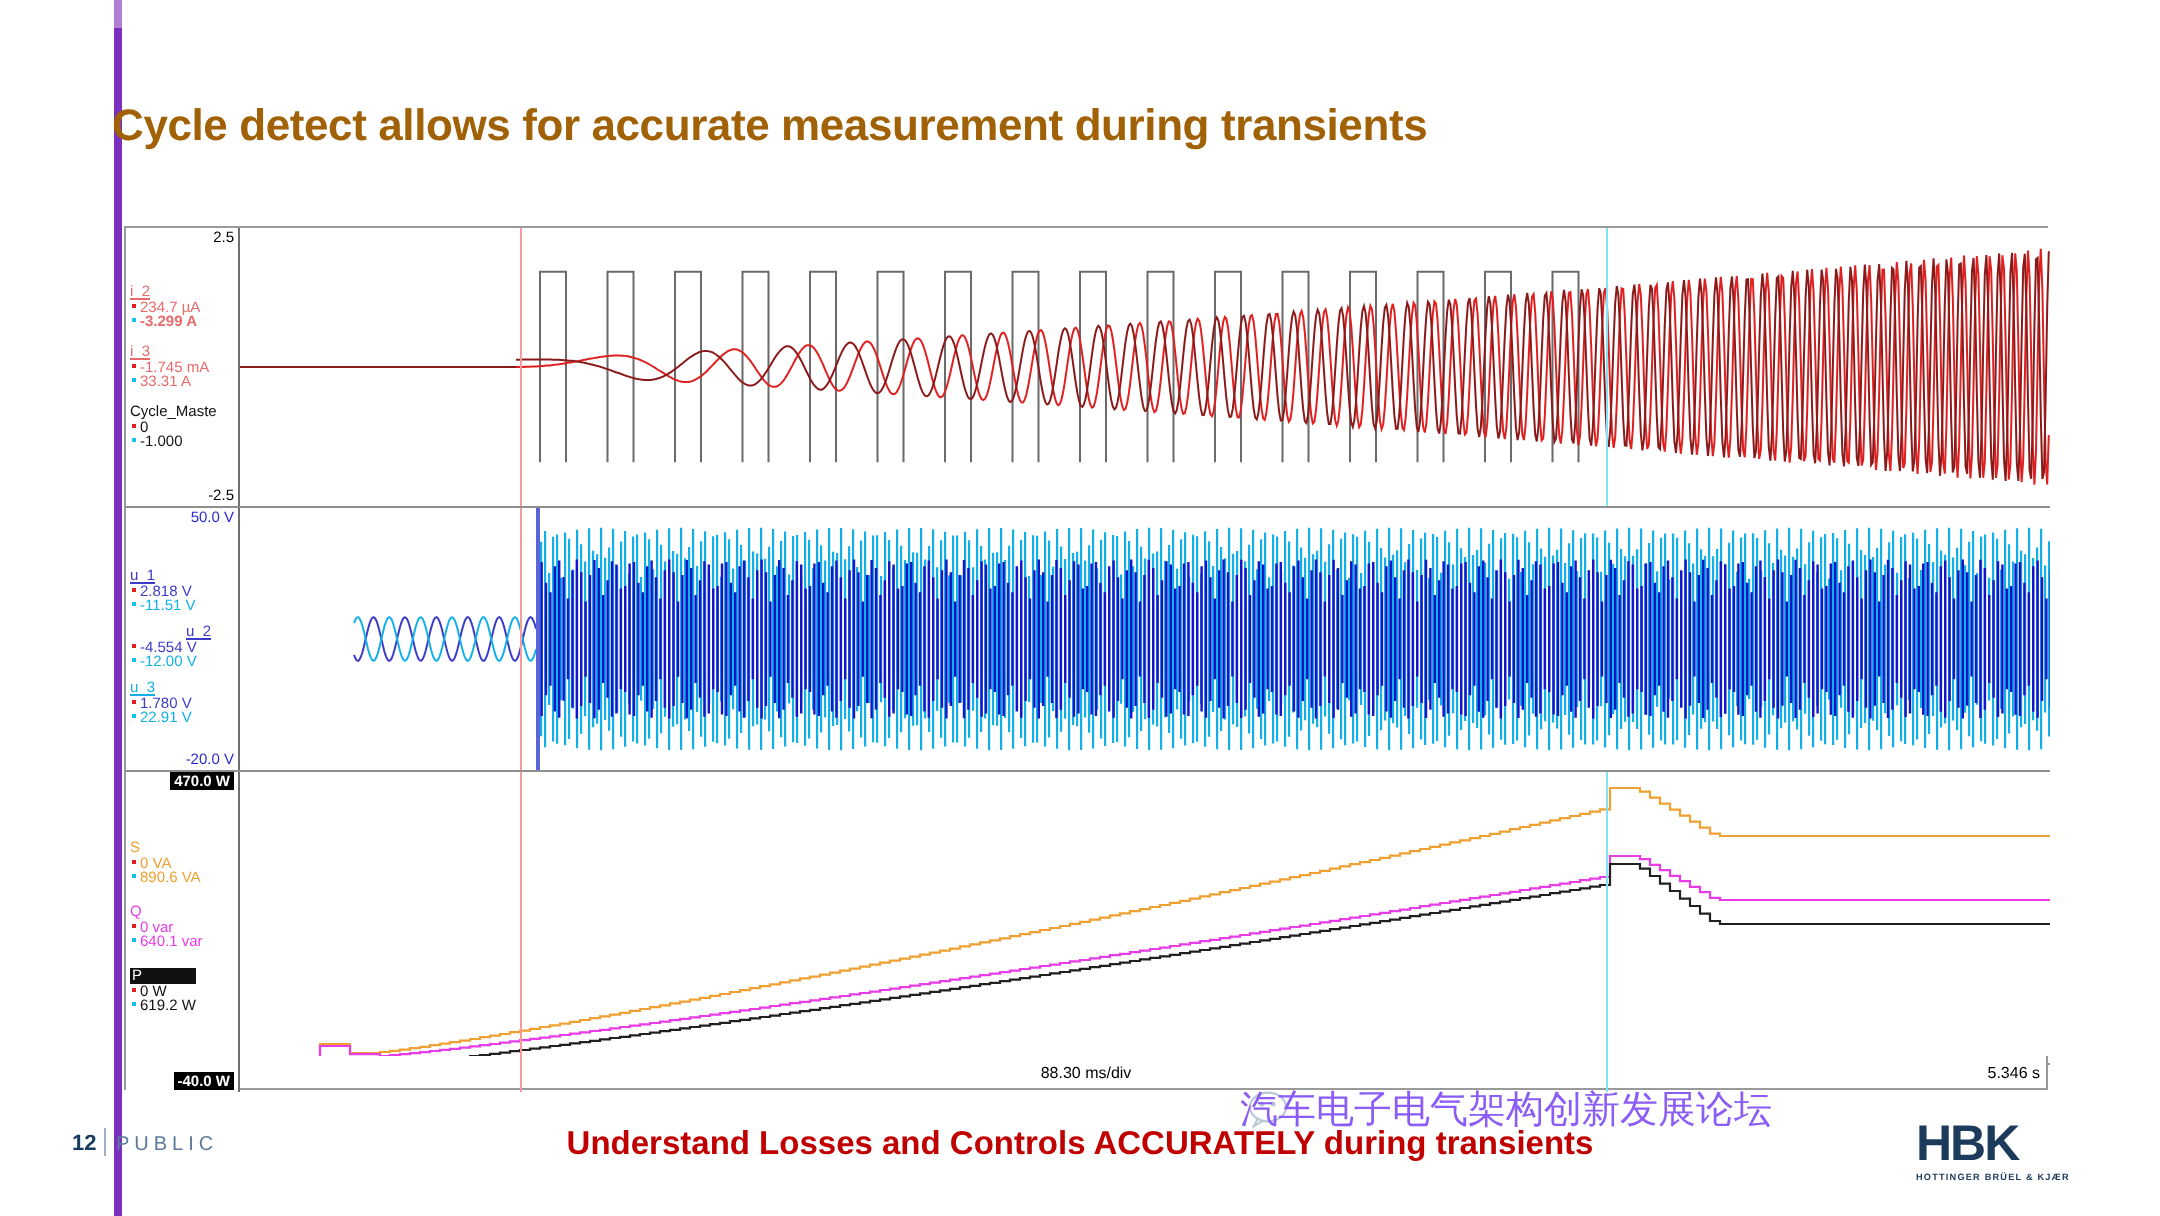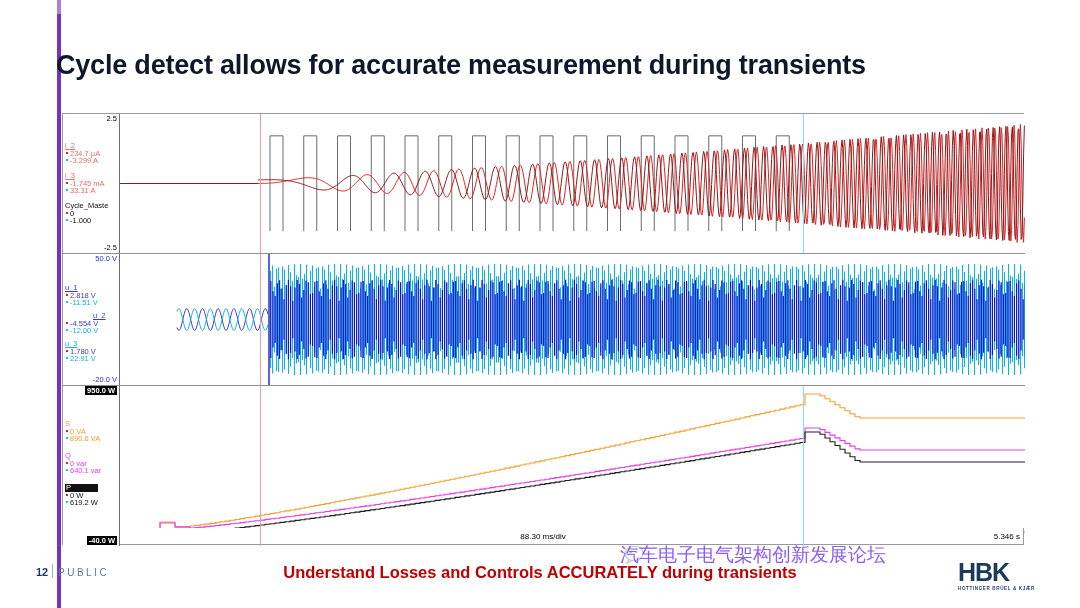--- a/index.html
+++ b/index.html
@@ -19,21 +19,21 @@
     position:absolute;left:57px;top:0;width:4px;height:608px;
     background:#7b2fbe;
   }
   .slide-rail .bar-lite{
     position:absolute;left:57px;top:0;width:4px;height:14px;
     background:#b07fd6;
   }
   
   .slide-title{
     position:absolute;left:56px;top:50px;
-    font-size:27px;font-weight:bold;color:#0f172a;
+    font-size:22px;font-weight:bold;color:#a16207;
     letter-spacing:-0.2px;white-space:nowrap;
   }
   
   .scope{
     position:absolute;left:62px;top:113px;
     width:962px;height:432px;
     background:#ffffff;
     border:1px solid #9a9a9a;
     box-sizing:border-box;
   }
@@ -138,21 +138,21 @@
 <div class="slide-title">Cycle detect allows for accurate measurement during transients</div>
 
 <div class="scope">
 
   <div class="panel" id="panel-current">
     <div class="legend">
       <div class="top-scale">2.5</div>
       <div class="sig-group" style="top:28px;">
         <span class="sig-name" style="color:#e86a6a;">i_2</span>
         <span class="sig-val" style="color:#e86a6a;"><span class="dot dot-r"></span><span>234.7 µA</span></span>
-        <span class="sig-val" style="color:#e86a6a;"><span class="dot dot-c"></span><span>-3.299  A</span></span>
+        <span class="sig-val" style="color:#e86a6a;font-weight:bold;"><span class="dot dot-c"></span><span>-3.299  A</span></span>
       </div>
       <div class="sig-group" style="top:58px;">
         <span class="sig-name" style="color:#e86a6a;">i_3</span>
         <span class="sig-val" style="color:#e86a6a;"><span class="dot dot-r"></span><span>-1.745 mA</span></span>
         <span class="sig-val" style="color:#e86a6a;"><span class="dot dot-c"></span><span>33.31  A</span></span>
       </div>
       <div class="sig-group" style="top:88px;">
         <span class="sig-name" style="color:#111;text-decoration:none;">Cycle_Maste</span>
         <span class="sig-val" style="color:#111;"><span class="dot dot-r"></span><span>0</span></span>
         <span class="sig-val" style="color:#111;"><span class="dot dot-c"></span><span>-1.000</span></span>
@@ -204,21 +204,21 @@
         <path id="volt-pre" stroke="#3b3bc8" stroke-width="1" fill="none" d="M57.0,74.0 L57.7,75.7 L58.4,76.8 L59.1,77.0 L59.8,76.3 L60.5,74.8 L61.2,72.7 L61.9,70.0 L62.6,67.0 L63.3,64.0 L64.0,61.0 L64.7,58.5 L65.4,56.6 L66.1,55.4 L66.8,55.0 L67.5,55.5 L68.2,56.8 L68.9,58.8 L69.6,61.4 L70.3,64.3 L71.0,67.4 L71.7,70.3 L72.4,73.0 L73.1,75.0 L73.8,76.4 L74.5,77.0 L75.2,76.7 L75.9,75.6 L76.6,73.7 L77.3,71.2 L78.0,68.4 L78.7,65.3 L79.4,62.3 L80.1,59.6 L80.8,57.4 L81.5,55.8 L82.2,55.1 L82.9,55.2 L83.6,56.1 L84.3,57.8 L85.0,60.2 L85.7,63.0 L86.4,66.0 L87.1,69.1 L87.8,71.9 L88.5,74.2 L89.2,75.9 L89.9,76.8 L90.6,76.9 L91.3,76.2 L92.0,74.6 L92.7,72.4 L93.4,69.7 L94.1,66.6 L94.8,63.6 L95.5,60.7 L96.2,58.3 L96.9,56.4 L97.6,55.3 L98.3,55.0 L99.0,55.6 L99.7,57.0 L100.4,59.1 L101.1,61.7 L101.8,64.7 L102.5,67.7 L103.2,70.7 L103.9,73.2 L104.6,75.3 L105.3,76.5 L106.0,77.0 L106.7,76.6 L107.4,75.4 L108.1,73.4 L108.8,70.9 L109.5,68.0 L110.2,64.9 L110.9,61.9 L111.6,59.3 L112.3,57.1 L113.0,55.7 L113.7,55.0 L114.4,55.2 L115.1,56.3 L115.8,58.1 L116.5,60.5 L117.2,63.3 L117.9,66.4 L118.6,69.4 L119.3,72.2 L120.0,74.5 L120.7,76.1 L121.4,76.9 L122.1,76.9 L122.8,76.0 L123.5,74.4 L124.2,72.1 L124.9,69.3 L125.6,66.3 L126.3,63.2 L127.0,60.4 L127.7,58.0 L128.4,56.2 L129.1,55.2 L129.8,55.0 L130.5,55.7 L131.2,57.2 L131.9,59.4 L132.6,62.1 L133.3,65.0 L134.0,68.1 L134.7,71.0 L135.4,73.5 L136.1,75.4 L136.8,76.6 L137.5,77.0 L138.2,76.5 L138.9,75.2 L139.6,73.2 L140.3,70.6 L141.0,67.6 L141.7,64.6 L142.4,61.6 L143.1,59.0 L143.8,56.9 L144.5,55.6 L145.2,55.0 L145.9,55.3 L146.6,56.5 L147.3,58.3 L148.0,60.8 "></path>
         <path id="volt-pre2" stroke="#13b0e8" stroke-width="1" fill="none" d="M57.0,58.0 L57.7,56.3 L58.4,55.2 L59.1,55.0 L59.8,55.7 L60.5,57.2 L61.2,59.3 L61.9,62.0 L62.6,65.0 L63.3,68.0 L64.0,71.0 L64.7,73.5 L65.4,75.4 L66.1,76.6 L66.8,77.0 L67.5,76.5 L68.2,75.2 L68.9,73.2 L69.6,70.6 L70.3,67.7 L71.0,64.6 L71.7,61.7 L72.4,59.0 L73.1,57.0 L73.8,55.6 L74.5,55.0 L75.2,55.3 L75.9,56.4 L76.6,58.3 L77.3,60.8 L78.0,63.6 L78.7,66.7 L79.4,69.7 L80.1,72.4 L80.8,74.6 L81.5,76.2 L82.2,76.9 L82.9,76.8 L83.6,75.9 L84.3,74.2 L85.0,71.8 L85.7,69.0 L86.4,66.0 L87.1,62.9 L87.8,60.1 L88.5,57.8 L89.2,56.1 L89.9,55.2 L90.6,55.1 L91.3,55.8 L92.0,57.4 L92.7,59.6 L93.4,62.3 L94.1,65.4 L94.8,68.4 L95.5,71.3 L96.2,73.7 L96.9,75.6 L97.6,76.7 L98.3,77.0 L99.0,76.4 L99.7,75.0 L100.4,72.9 L101.1,70.3 L101.8,67.3 L102.5,64.3 L103.2,61.3 L103.9,58.8 L104.6,56.7 L105.3,55.5 L106.0,55.0 L106.7,55.4 L107.4,56.6 L108.1,58.6 L108.8,61.1 L109.5,64.0 L110.2,67.1 L110.9,70.1 L111.6,72.7 L112.3,74.9 L113.0,76.3 L113.7,77.0 L114.4,76.8 L115.1,75.7 L115.8,73.9 L116.5,71.5 L117.2,68.7 L117.9,65.6 L118.6,62.6 L119.3,59.8 L120.0,57.5 L120.7,55.9 L121.4,55.1 L122.1,55.1 L122.8,56.0 L123.5,57.6 L124.2,59.9 L124.9,62.7 L125.6,65.7 L126.3,68.8 L127.0,71.6 L127.7,74.0 L128.4,75.8 L129.1,76.8 L129.8,77.0 L130.5,76.3 L131.2,74.8 L131.9,72.6 L132.6,69.9 L133.3,67.0 L134.0,63.9 L134.7,61.0 L135.4,58.5 L136.1,56.6 L136.8,55.4 L137.5,55.0 L138.2,55.5 L138.9,56.8 L139.6,58.8 L140.3,61.4 L141.0,64.4 L141.7,67.4 L142.4,70.4 L143.1,73.0 L143.8,75.1 L144.5,76.4 L145.2,77.0 L145.9,76.7 L146.6,75.5 L147.3,73.7 L148.0,71.2 "></path>
       </svg>
       <div class="cursor-red" style="left:15.5%;"></div>
       <div class="cursor-blue" style="left:16.4%;"></div>
     </div>
   </div>
 
   <div class="panel" id="panel-power">
     <div class="legend">
-      <div class="top-scale"><span class="scale-dark">950.0  W</span></div>
+      <div class="top-scale"><span class="scale-dark">470.0  W</span></div>
       <div class="sig-group" style="top:34px;">
         <span class="sig-name" style="color:#f0a030;text-decoration:none;">S</span>
         <span class="sig-val" style="color:#f0a030;"><span class="dot dot-r"></span><span>0  VA</span></span>
         <span class="sig-val" style="color:#f0a030;"><span class="dot dot-c"></span><span>890.6  VA</span></span>
       </div>
       <div class="sig-group" style="top:66px;">
         <span class="sig-name" style="color:#e83ce8;text-decoration:none;">Q</span>
         <span class="sig-val" style="color:#e83ce8;"><span class="dot dot-r"></span><span>0  var</span></span>
         <span class="sig-val" style="color:#e83ce8;"><span class="dot dot-c"></span><span>640.1  var</span></span>
       </div>

